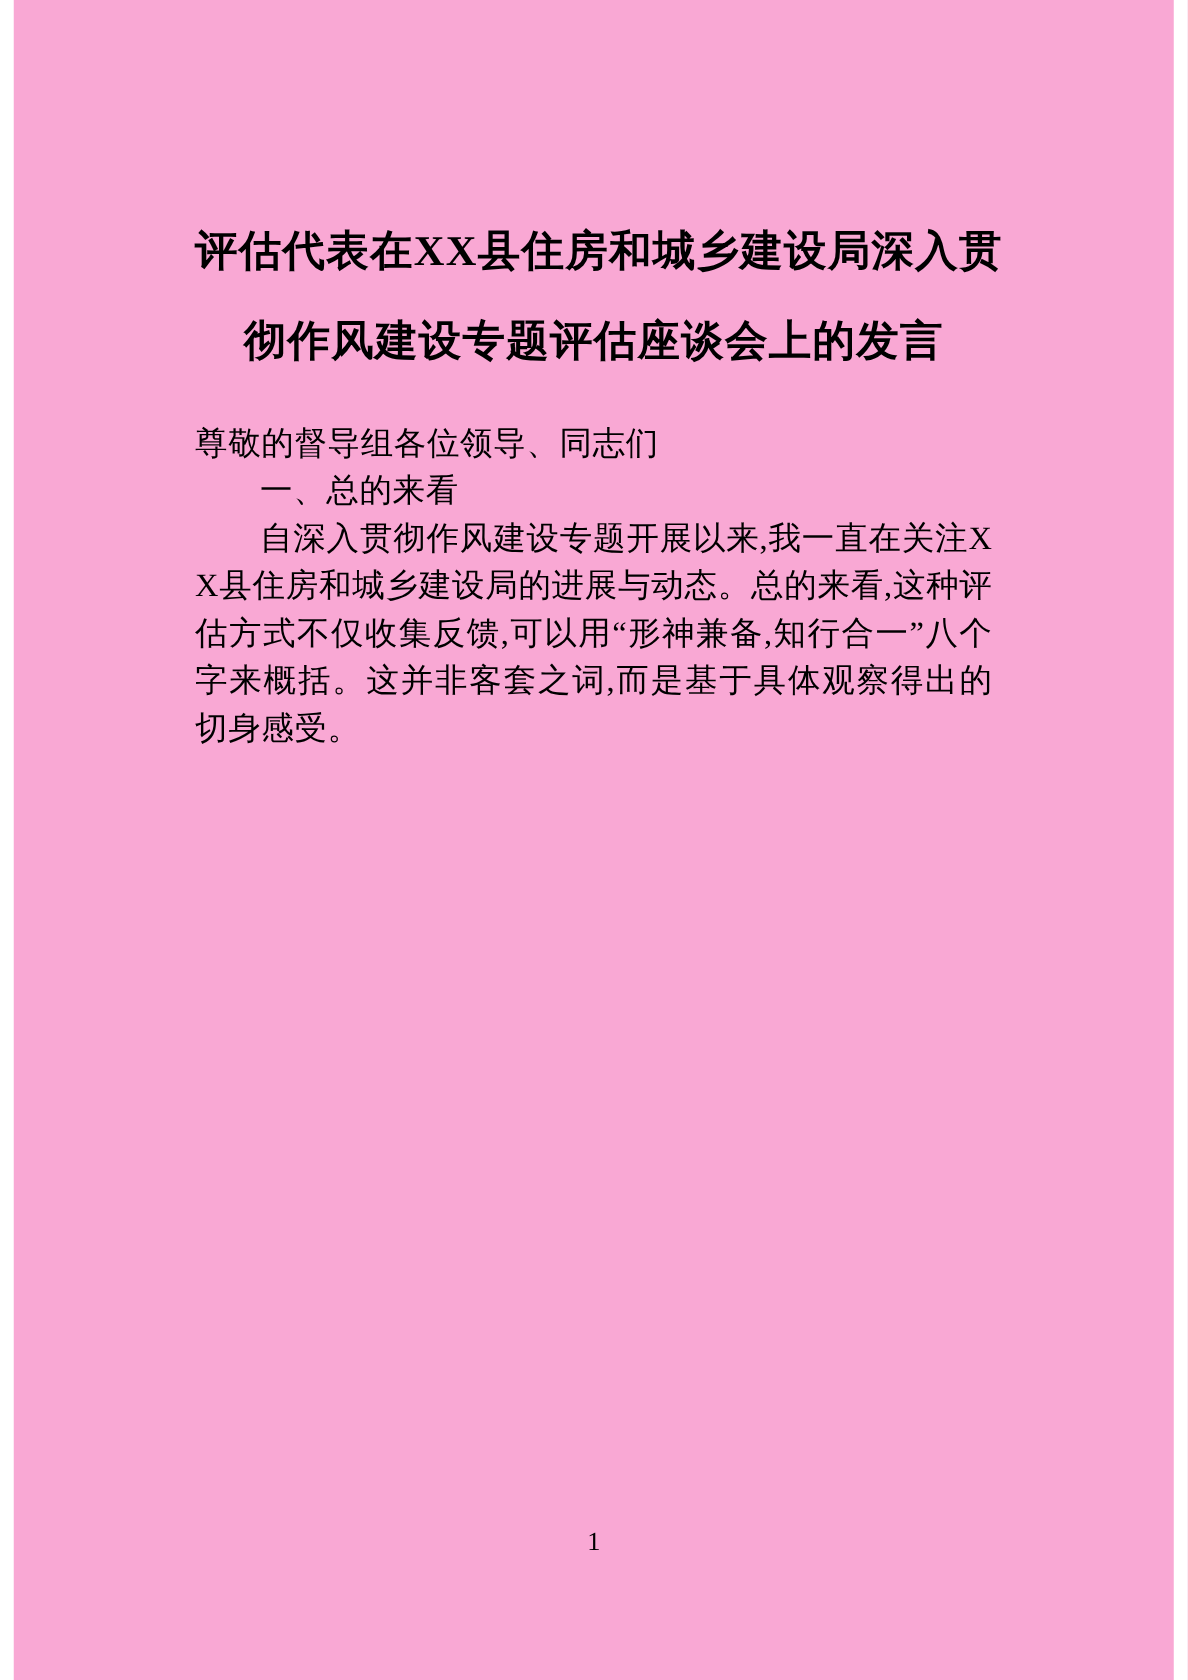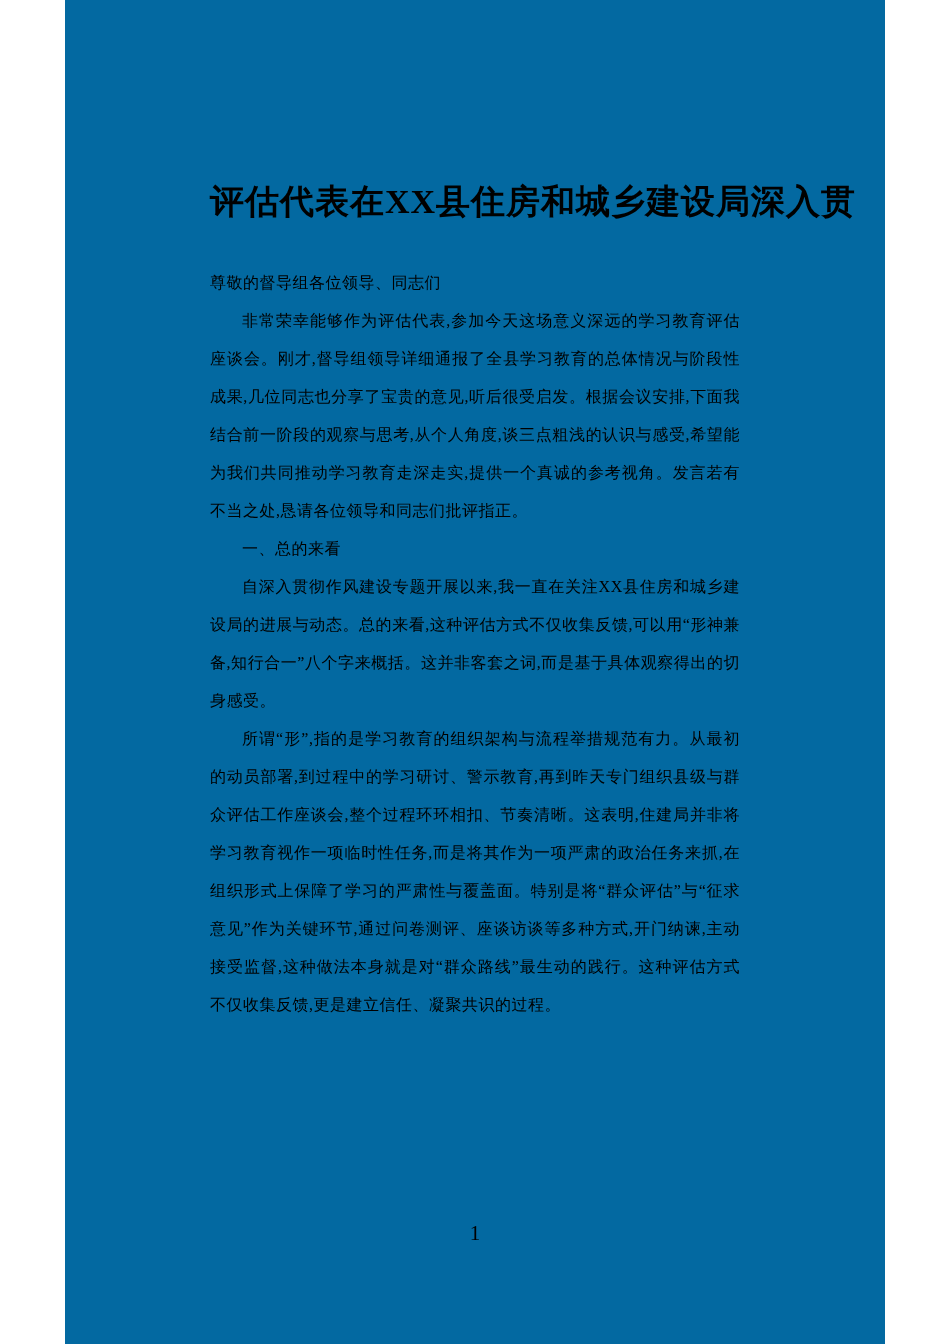--- a/index.html
+++ b/index.html
@@ -2,24 +2,24 @@
 <html><head>
   <meta charset="utf-8">
   <style>
     html, body {
       margin: 0;
       padding: 0;
       background: #ffffff;
     }
     .page {
       position: relative;
-      width: 820px;
+      width: 928px;
       height: 1344px;
       margin: 0 auto;
-      background: #0369a1;
+      background: #f9a8d4;
       box-sizing: border-box;
       padding: 166px 145px 0 145px;
       font-family: "Liberation Serif", "DejaVu Serif", serif;
       color: #000000;
       overflow: hidden;
     }
     .title {
       margin: 0 0 26px 0;
       font-size: 34px;
       font-weight: bold;
@@ -27,21 +27,21 @@
       line-height: 72px;
       letter-spacing: 1px;
       color: #000000;
     }
     .title .title-line {
       display: block;
       white-space: nowrap;
     }
     .body-text p {
       margin: 0;
-      font-size: 16px;
+      font-size: 26px;
       line-height: 38px;
       text-align: justify;
       text-justify: inter-character;
       text-indent: 2em;
       letter-spacing: 0.5px;
       color: #000000;
       word-break: break-all;
     }
     .body-text p.no-indent {
       text-indent: 0;
@@ -57,25 +57,24 @@
       font-family: "Liberation Serif", "DejaVu Serif", serif;
     }
   </style>
 </head>
 <body>
 
 <div class="page">
 
   <h1 class="title">
     <span class="title-line">评估代表在XX县住房和城乡建设局深入贯</span>
+    <span class="title-line">彻作风建设专题评估座谈会上的发言</span>
   </h1>
 
   <div class="body-text">
     <p class="no-indent">尊敬的督导组各位领导、同志们</p>
-    <p>非常荣幸能够作为评估代表,参加今天这场意义深远的学习教育评估座谈会。刚才,督导组领导详细通报了全县学习教育的总体情况与阶段性成果,几位同志也分享了宝贵的意见,听后很受启发。根据会议安排,下面我结合前一阶段的观察与思考,从个人角度,谈三点粗浅的认识与感受,希望能为我们共同推动学习教育走深走实,提供一个真诚的参考视角。发言若有不当之处,恳请各位领导和同志们批评指正。</p>
     <p>一、总的来看</p>
     <p>自深入贯彻作风建设专题开展以来,我一直在关注XX县住房和城乡建设局的进展与动态。总的来看,这种评估方式不仅收集反馈,可以用“形神兼备,知行合一”八个字来概括。这并非客套之词,而是基于具体观察得出的切身感受。</p>
-    <p>所谓“形”,指的是学习教育的组织架构与流程举措规范有力。从最初的动员部署,到过程中的学习研讨、警示教育,再到昨天专门组织县级与群众评估工作座谈会,整个过程环环相扣、节奏清晰。这表明,住建局并非将学习教育视作一项临时性任务,而是将其作为一项严肃的政治任务来抓,在组织形式上保障了学习的严肃性与覆盖面。特别是将“群众评估”与“征求意见”作为关键环节,通过问卷测评、座谈访谈等多种方式,开门纳谏,主动接受监督,这种做法本身就是对“群众路线”最生动的践行。这种评估方式不仅收集反馈,更是建立信任、凝聚共识的过程。</p>
   </div>
 
   <div class="page-number">1</div>
 
 </div>
 
 </body></html>

